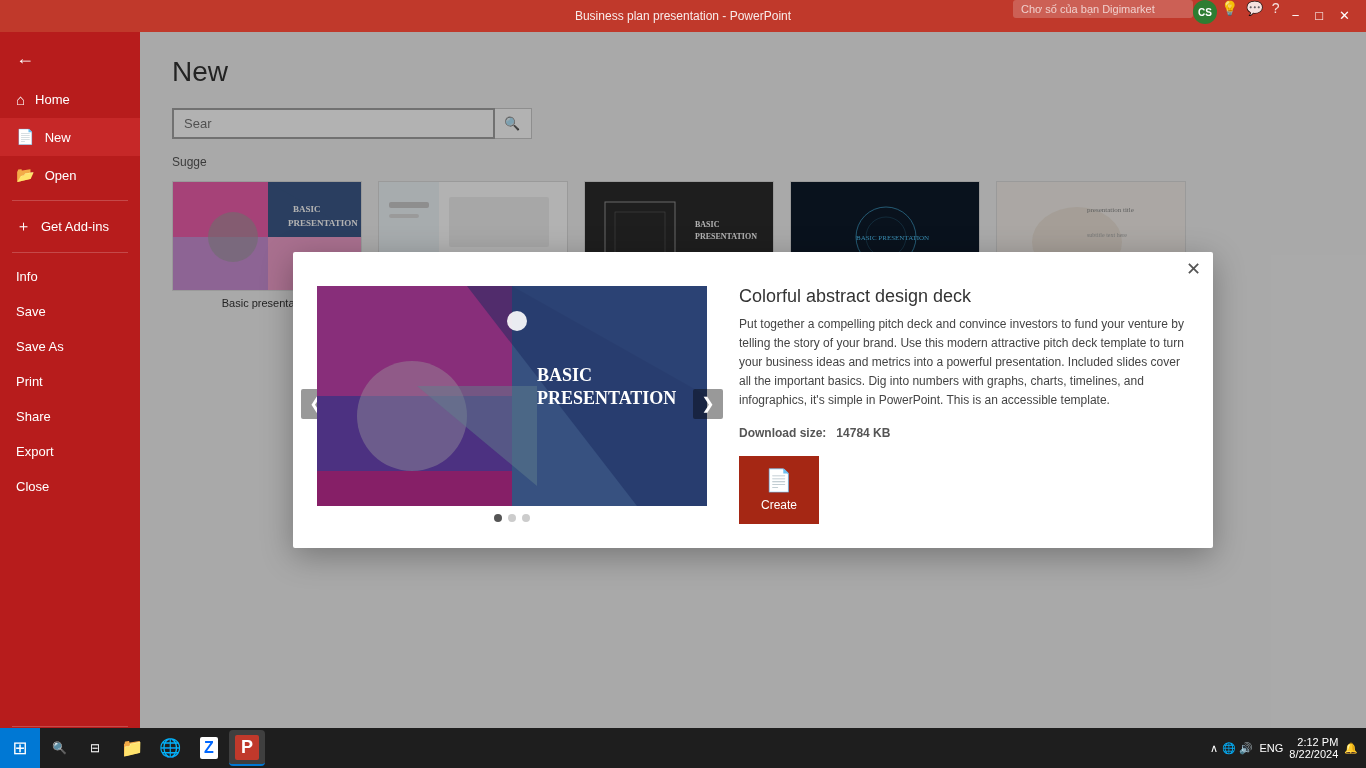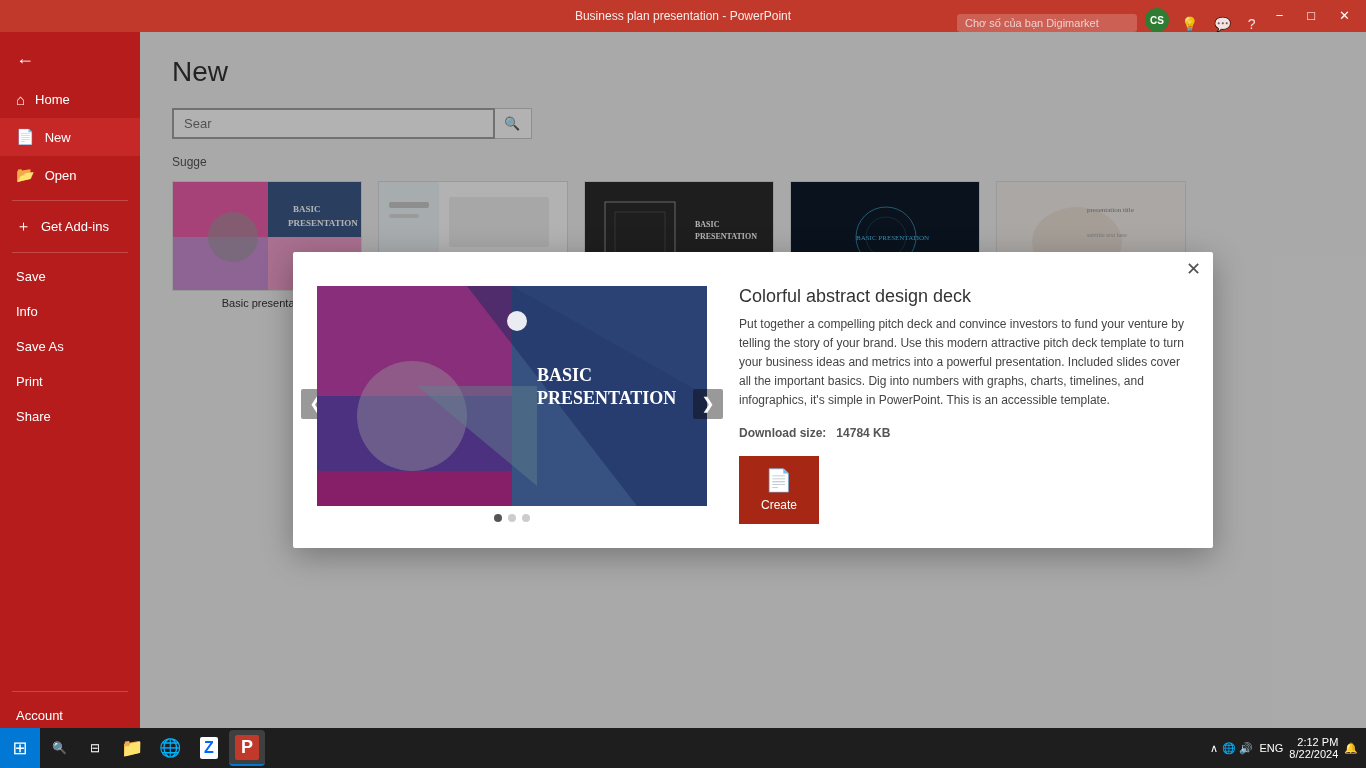--- a/index.html
+++ b/index.html
@@ -18,22 +18,22 @@
     .titlebar-center {
       position: absolute;
       left: 50%;
       transform: translateX(-50%);
       color: #fff;
       font-size: 12px;
       opacity: 0.9;
     }
     .titlebar-right {
       display: flex;
-      align-items: flex-end;
-      gap: 8px;
+      align-items: flex-start;
+      gap: 0;
       margin-left: auto;
     }
     .titlebar-search {
       background: rgba(255,255,255,0.2);
       border: none;
       border-radius: 3px;
       color: #fff;
       font-size: 11px;
       padding: 3px 8px;
       width: 180px;
@@ -391,40 +391,43 @@
     <div class="sidebar-divider"></div>
 
     <div class="sidebar-item">
       <span class="si-icon">＋</span>
       <span>Get Add-ins</span>
     </div>
 
     <div class="sidebar-divider"></div>
 
     <div class="sidebar-item">
+      <span>Info</span>
+    </div>
+    <div class="sidebar-item">
       <span>Save</span>
     </div>
     <div class="sidebar-item">
-      <span>Info</span>
-    </div>
-    <div class="sidebar-item">
       <span>Save As</span>
     </div>
     <div class="sidebar-item">
       <span>Print</span>
     </div>
     <div class="sidebar-item">
       <span>Share</span>
+    </div>
+    <div class="sidebar-item">
+      <span>Export</span>
+    </div>
+    <div class="sidebar-item">
+      <span>Close</span>
     </div>
 
     <div class="sidebar-bottom">
       <div class="sidebar-divider"></div>
-      <div class="sidebar-item">
-        <span>Account</span>
-      </div>
       <div class="sidebar-item">
         <span>Options</span>
       </div>
     </div>
   </div>
 
   <div class="main-content">
     <h1 class="main-title">New</h1>
 
     <div class="search-bar">

